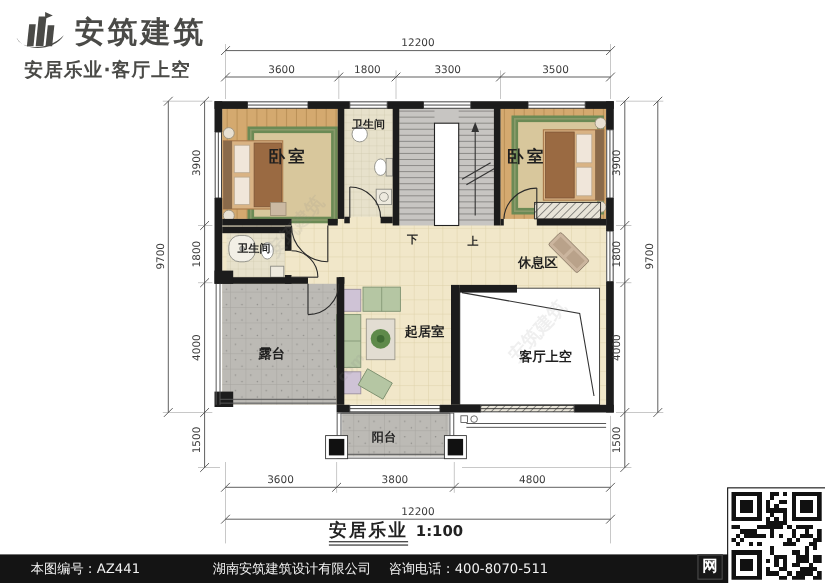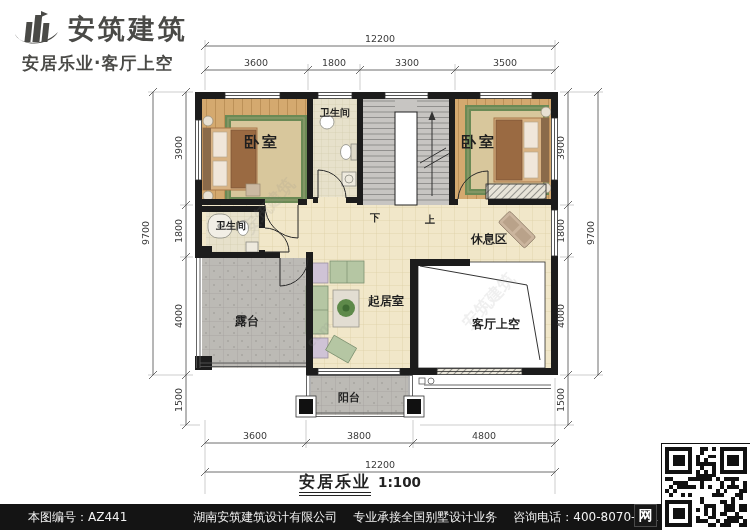--- a/index.html
+++ b/index.html
@@ -414,21 +414,20 @@
   </svg>
 
   <div class="title">
     <span class="title-main">安居乐业</span><span class="title-scale">1:100</span>
   </div>
 
   <div class="footer">
     <span class="no">本图编号：AZ441</span>
     <span class="grp">
       <span>湖南安筑建筑设计有限公司</span>
-      <span>专业承接全国别墅设计业务</span>
       <span>咨询电话：400-8070-511</span>
     </span>
   </div>
   <div class="webbadge">网</div>
   <div class="qr">
     <svg viewBox="0 0 21 21" preserveAspectRatio="none">
         <rect x="9" y="0" width="1" height="1" fill="#111"></rect>
         <rect x="10" y="0" width="1" height="1" fill="#111"></rect>
         <rect x="12" y="0" width="1" height="1" fill="#111"></rect>
         <rect x="9" y="1" width="1" height="1" fill="#111"></rect>

